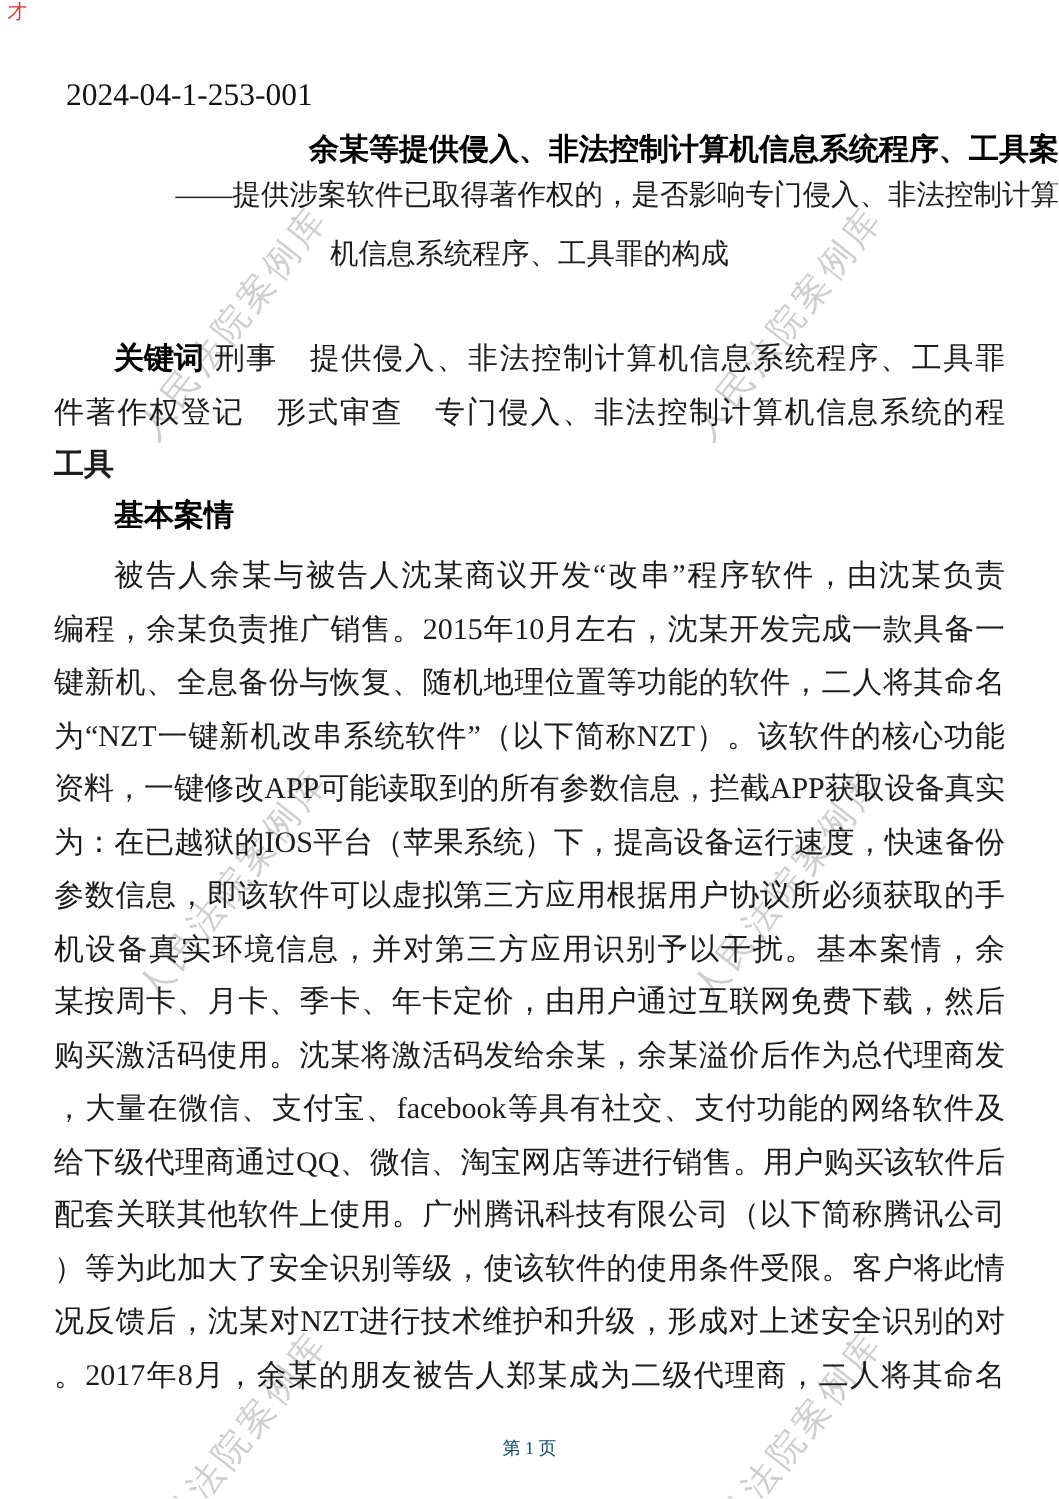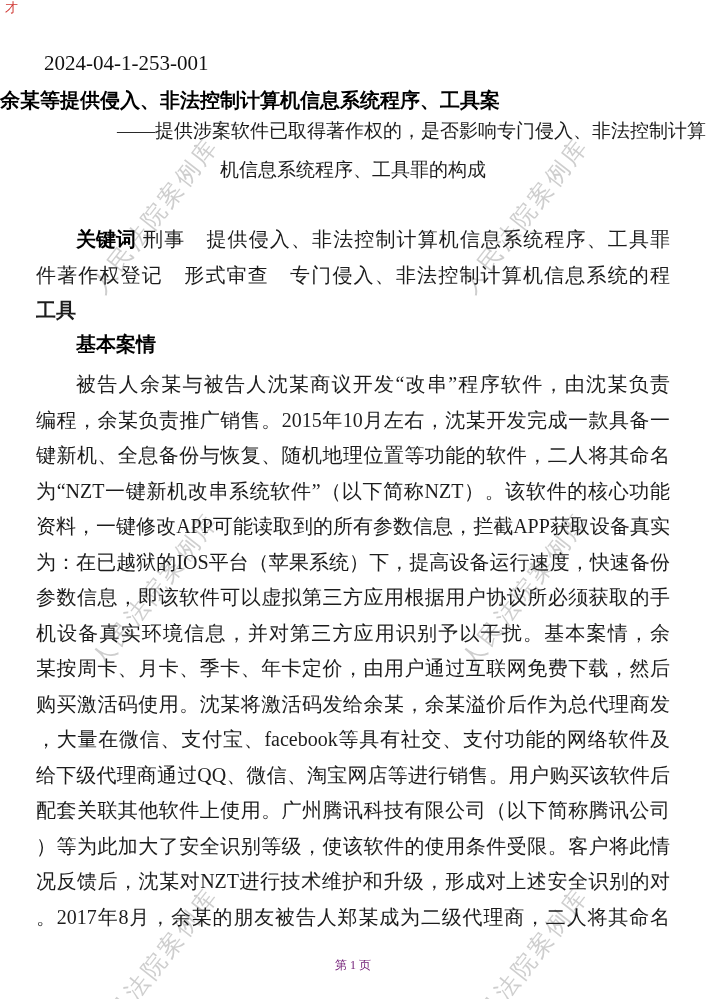--- a/index.html
+++ b/index.html
@@ -38,21 +38,21 @@
     font-family:"Liberation Serif","DejaVu Serif",serif;
   }
   .doc-number{
     position:absolute;left:44px;top:50px;
     font-size:21px;line-height:26px;
     font-family:"Liberation Serif","DejaVu Serif",serif;
     color:#111;
   }
   .case-title{
     position:absolute;left:0;top:86px;width:706px;
-    text-align:left;
+    text-align:right;
     font-family:"Liberation Sans","DejaVu Sans",sans-serif;
     font-weight:700;font-size:20px;line-height:28px;color:#000;
   }
   .subtitle-line{
     position:absolute;left:0;width:706px;
     text-align:center;
     font-size:19px;line-height:24px;color:#1c1c1c;
   }
   .subtitle-1{top:119px;text-align:right;}
   .subtitle-2{top:158px;}
@@ -79,21 +79,21 @@
   .kw-rest{margin-left:6px;}
   .section-heading{
     position:absolute;left:36px;top:330px;
     font-family:"Liberation Sans","DejaVu Sans",sans-serif;
     font-weight:700;font-size:20px;line-height:28px;color:#000;
     text-indent:2em;width:634px;
   }
   .body-paragraph{top:367px;}
   .page-footer{
     position:absolute;left:0;top:957px;width:706px;
-    text-align:center;font-size:12px;line-height:16px;color:#701a75;
+    text-align:center;font-size:12px;line-height:16px;color:#0c4a6e;
   }
 </style>
 </head>
 <body>
 
 <div class="page">
 
   <span class="wm wm1">人民法院案例库</span>
   <span class="wm wm2">人民法院案例库</span>
   <span class="wm wm3">人民法院案例库</span>

